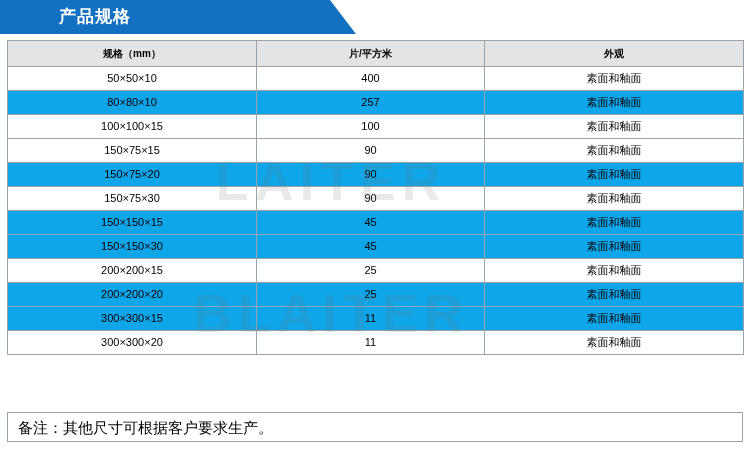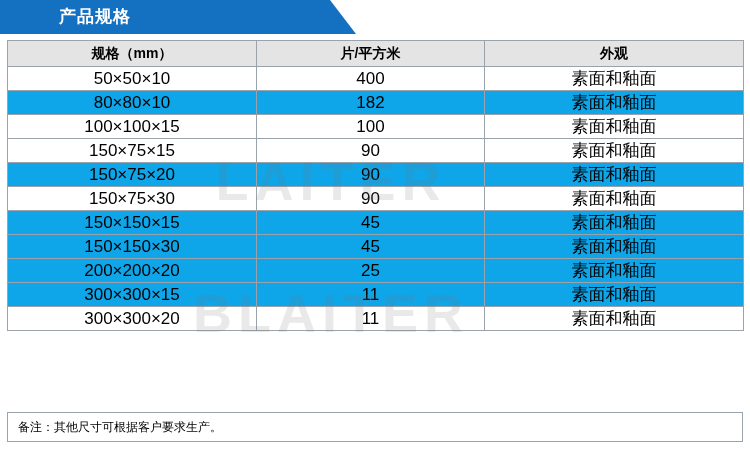--- a/index.html
+++ b/index.html
@@ -90,30 +90,30 @@
   }
   table.spec {
     border-collapse: collapse;
     width: 736px;
     table-layout: fixed;
   }
   table.spec th,
   table.spec td {
     border: 1px solid #9aa3ab;
     text-align: center;
-    font-size: 17px;
+    font-size: 11px;
     color: #000000;
     height: 23px;
     line-height: 23px;
     padding: 0;
   }
   table.spec thead th {
     background: #e4e4e4;
     font-weight: bold;
-    font-size: 14px;
+    font-size: 10px;
     height: 25px;
     line-height: 25px;
   }
   table.spec tbody tr.odd td {
     background: #ffffff;
   }
   table.spec tbody tr.even td {
     background: #0ea5e9;
   }
   .col-a { width: 249px; }
@@ -124,21 +124,21 @@
   .note {
     position: absolute;
     left: 7px;
     top: 412px;
     width: 736px;
     box-sizing: border-box;
     border: 1px solid #9aa3ab;
     height: 30px;
     line-height: 29px;
     background: #ffffff;
-    font-size: 12px;
+    font-size: 15px;
     color: #000000;
     padding-left: 10px;
     z-index: 2;
   }
 </style>
 </head>
 <body>
 
 <div class="page">
 
@@ -168,21 +168,21 @@
         </tr>
       </thead>
       <tbody>
         <tr class="odd">
           <td>50×50×10</td>
           <td>400</td>
           <td>素面和釉面</td>
         </tr>
         <tr class="even">
           <td>80×80×10</td>
-          <td>182</td>
+          <td>257</td>
           <td>素面和釉面</td>
         </tr>
         <tr class="odd">
           <td>100×100×15</td>
           <td>100</td>
           <td>素面和釉面</td>
         </tr>
         <tr class="odd">
           <td>150×75×15</td>
           <td>90</td>
@@ -199,20 +199,25 @@
           <td>素面和釉面</td>
         </tr>
         <tr class="even">
           <td>150×150×15</td>
           <td>45</td>
           <td>素面和釉面</td>
         </tr>
         <tr class="even">
           <td>150×150×30</td>
           <td>45</td>
+          <td>素面和釉面</td>
+        </tr>
+        <tr class="odd">
+          <td>200×200×15</td>
+          <td>25</td>
           <td>素面和釉面</td>
         </tr>
         <tr class="even">
           <td>200×200×20</td>
           <td>25</td>
           <td>素面和釉面</td>
         </tr>
         <tr class="even">
           <td>300×300×15</td>
           <td>11</td>

